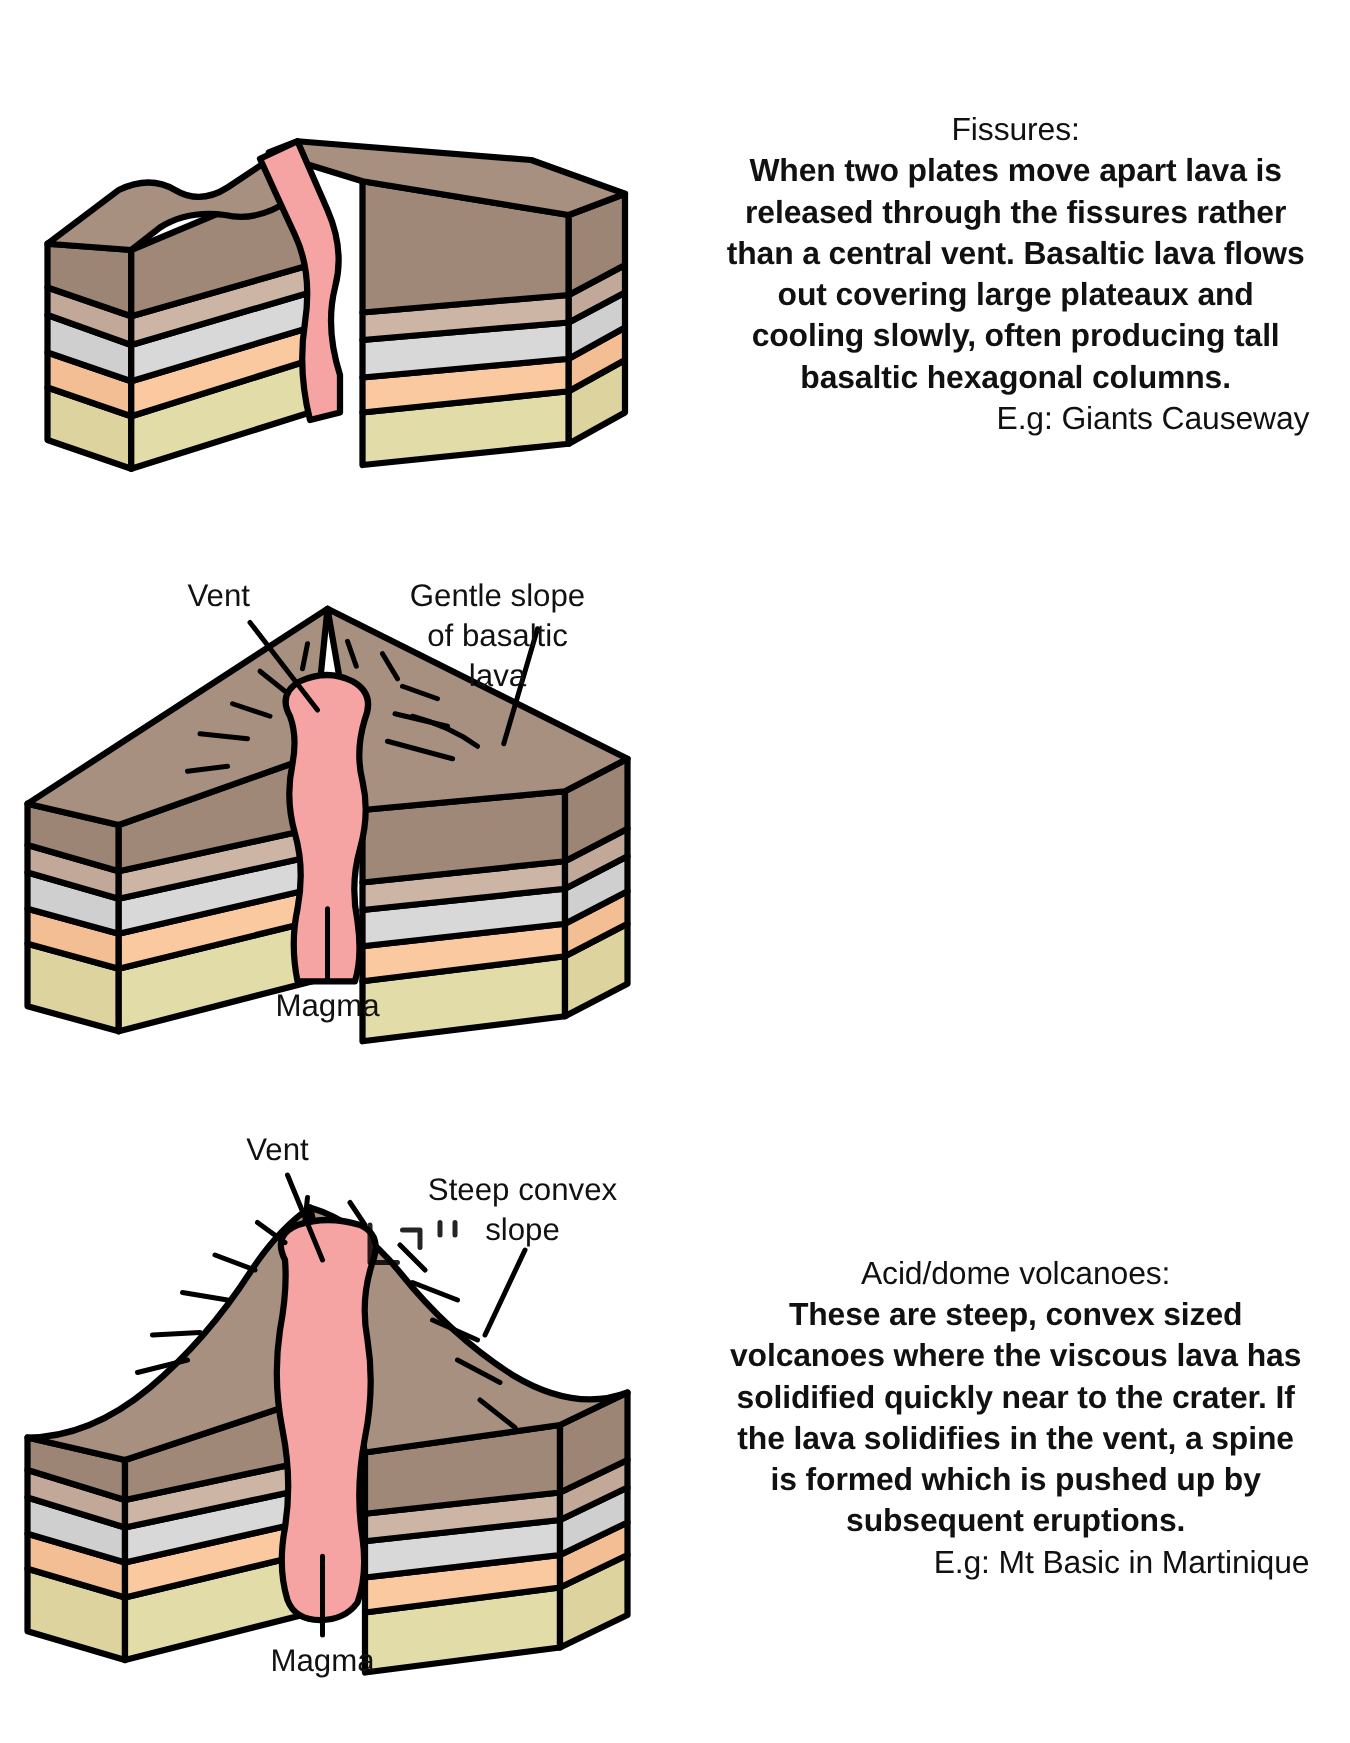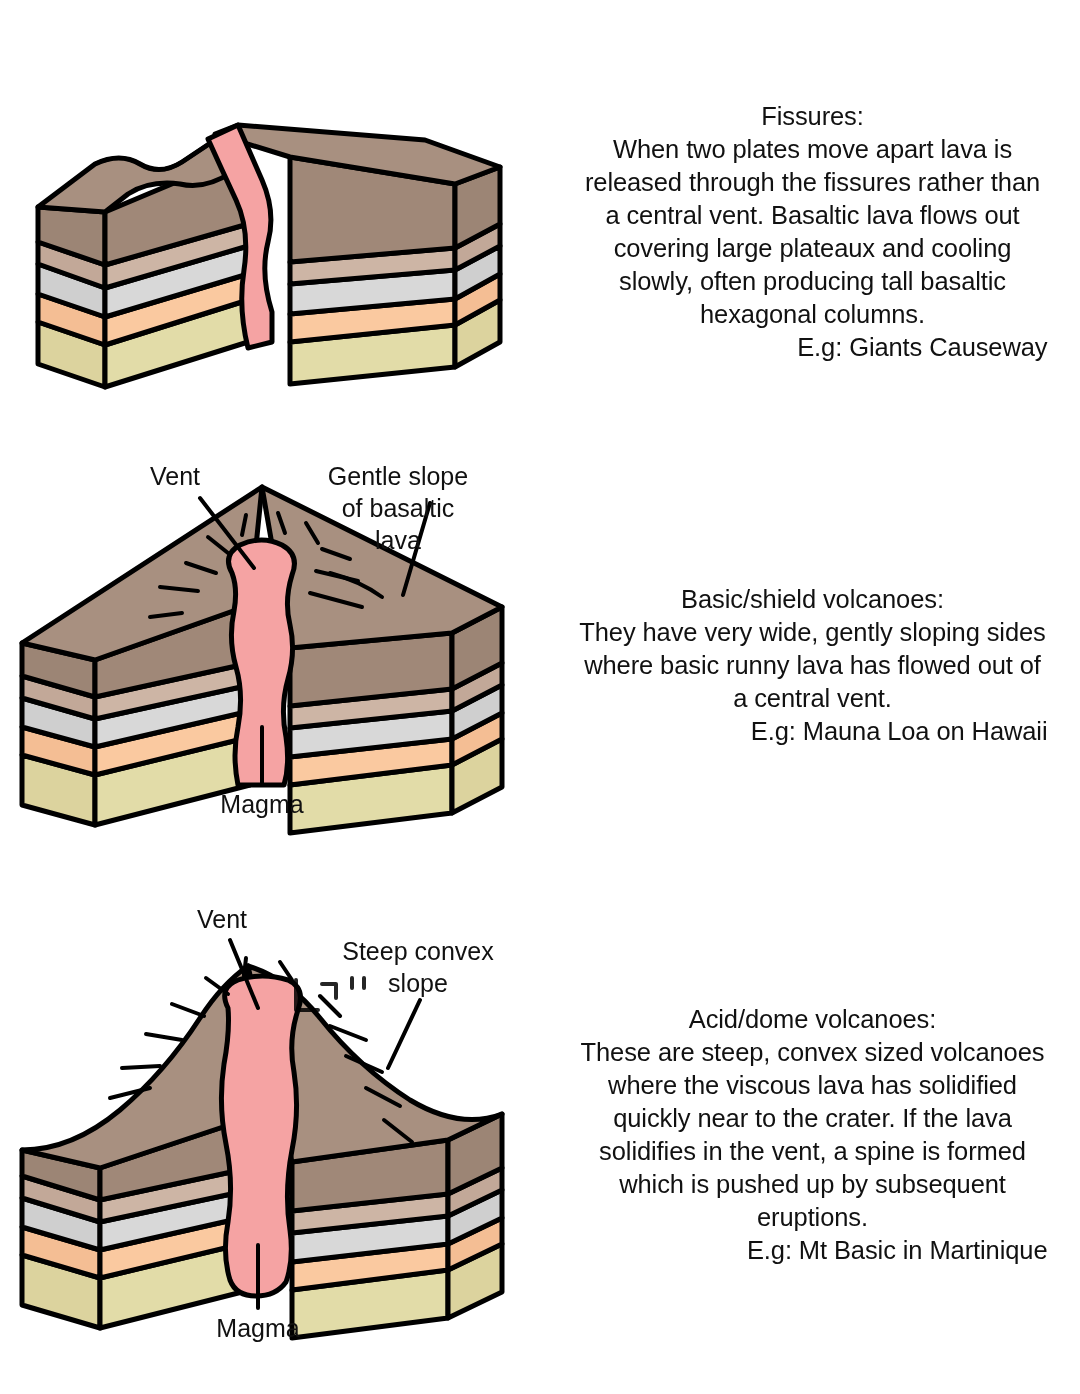--- a/index.html
+++ b/index.html
@@ -44,37 +44,38 @@
     font-weight: 400;
     padding: 0 20px;
     max-width: 470px;
     letter-spacing: -0.1px;
   }
   .desc .heading {
     display: block;
   }
   .desc .body {
     display: block;
+    font-weight: bold;
   }
   .desc .example {
     display: block;
     text-align: right;
   }
   svg { display: block; }
   .lbl {
     font-family: "Liberation Sans", sans-serif;
     font-size: 25px;
     fill: #111111;
     font-weight: 400;
   }
 </style>
 </head>
 <body>
 
-<div class="row" style="top:12px; height:440px;">
+<div class="row" style="top:0px; height:440px;">
 
   <div class="figure-cell">
     <svg width="545" height="440" viewBox="0 0 545 440">
       <g stroke="#000000" stroke-width="5" stroke-linejoin="round" stroke-linecap="round">
 
         <path d="M38 310 L38 352 L105 375 L105 333 Z" fill="#DCD39E"></path>
         <path d="M105 333 L105 375 L248 330 L248 288 Z" fill="#E2DCA8"></path>
 
         <path d="M38 282 L38 310 L105 333 L105 305 Z" fill="#F4BE94"></path>
         <path d="M105 305 L105 333 L248 288 L248 262 Z" fill="#FAC9A0"></path>
@@ -195,27 +196,20 @@
       <text class="lbl" x="175" y="30" text-anchor="middle">Vent</text>
 
       <text class="lbl" x="398" y="30" text-anchor="middle">Gentle slope</text>
       <text class="lbl" x="398" y="62" text-anchor="middle">of basaltic</text>
       <text class="lbl" x="398" y="94" text-anchor="middle">lava</text>
 
       <text class="lbl" x="262" y="358" text-anchor="middle">Magma</text>
     </svg>
   </div>
 
-  <div class="text-cell" style="height:420px;">
-    <div class="desc">
-      <span class="heading">Basic/shield volcanoes:</span>
-      <span class="body">They have very wide, gently sloping sides where basic runny lava has flowed out of a central vent.</span>
-      <span class="example">E.g: Mauna Loa on Hawaii</span>
-    </div>
-  </div>
 </div>
 
 <div class="row" style="top:900px; height:470px;">
 
   <div class="figure-cell">
     <svg width="545" height="470" viewBox="0 0 545 470">
       <g stroke="#000000" stroke-width="5" stroke-linejoin="round" stroke-linecap="round">
 
         <path d="M22 355 L22 405 L100 428 L100 378 Z" fill="#DCD39E"></path>
         <path d="M100 378 L100 428 L250 390 L250 342 Z" fill="#E2DCA8"></path>

